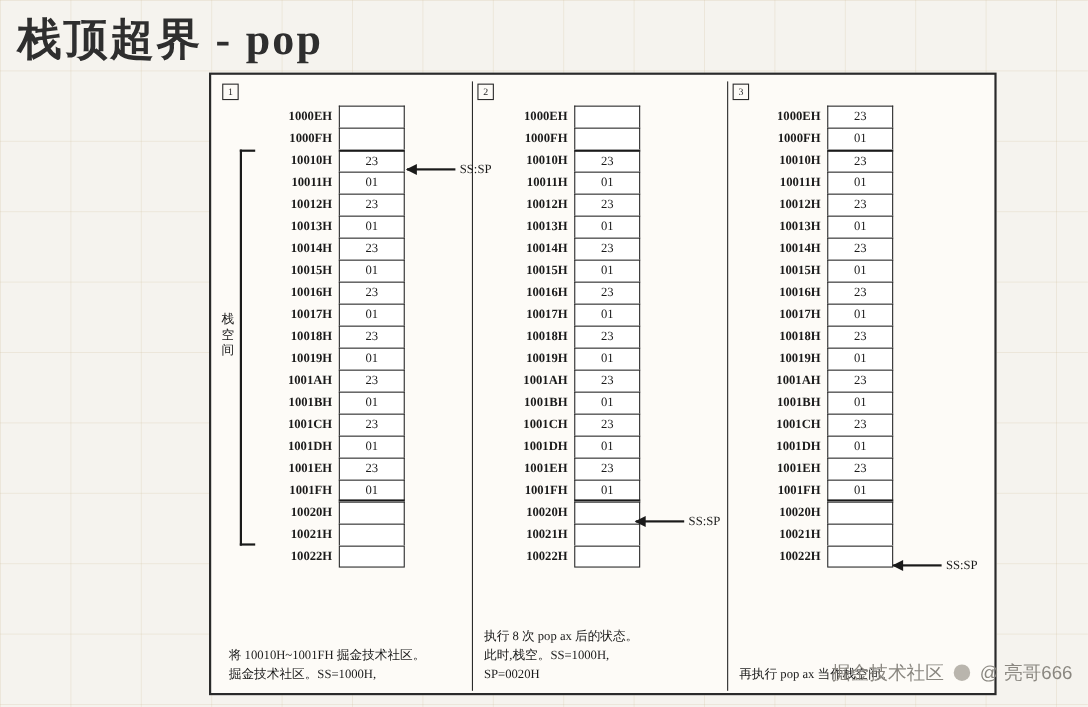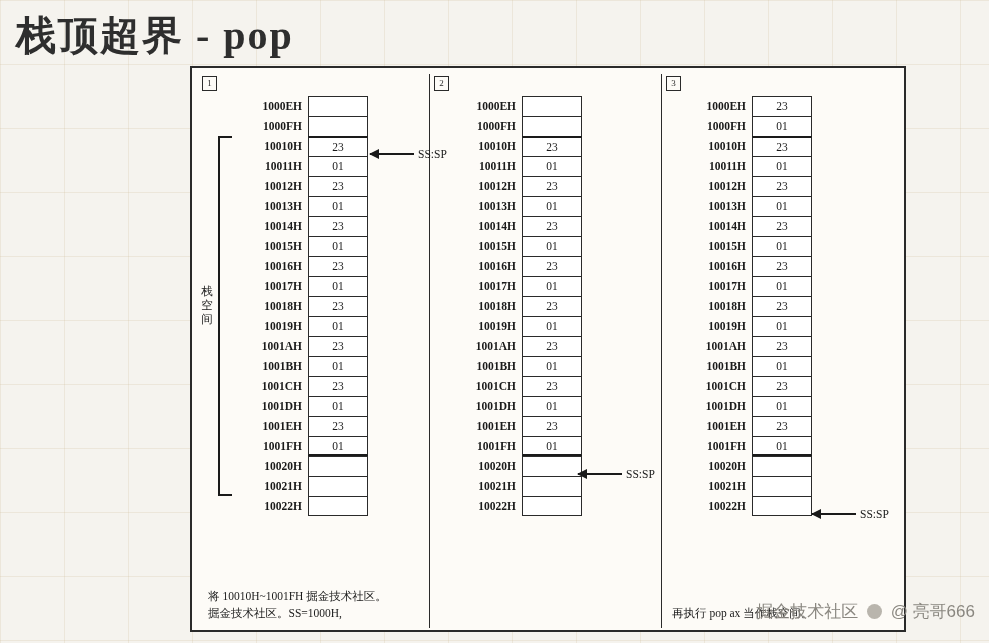--- a/index.html
+++ b/index.html
@@ -330,20 +330,25 @@
           </div>
           <div class="row">
             <div class="addr">10022H</div>
             <div class="cell"></div>
           </div>
         </div>
       <div class="ptr" style="left:148px;top:394px;">
         <span class="arrow"></span>
         <span class="ptr-label">SS:SP</span>
       </div>
+      <div class="caption">
+          <div>执行 8 次 pop ax 后的状态。</div>
+          <div>此时,栈空。SS=1000H,</div>
+          <div>SP=0020H</div>
+        </div>
     </div>
 
     <div class="panel panel3">
       <div class="panel-num">3</div>
       <div class="rows">
           <div class="row">
             <div class="addr">1000EH</div>
             <div class="cell">23</div>
           </div>
           <div class="row">

